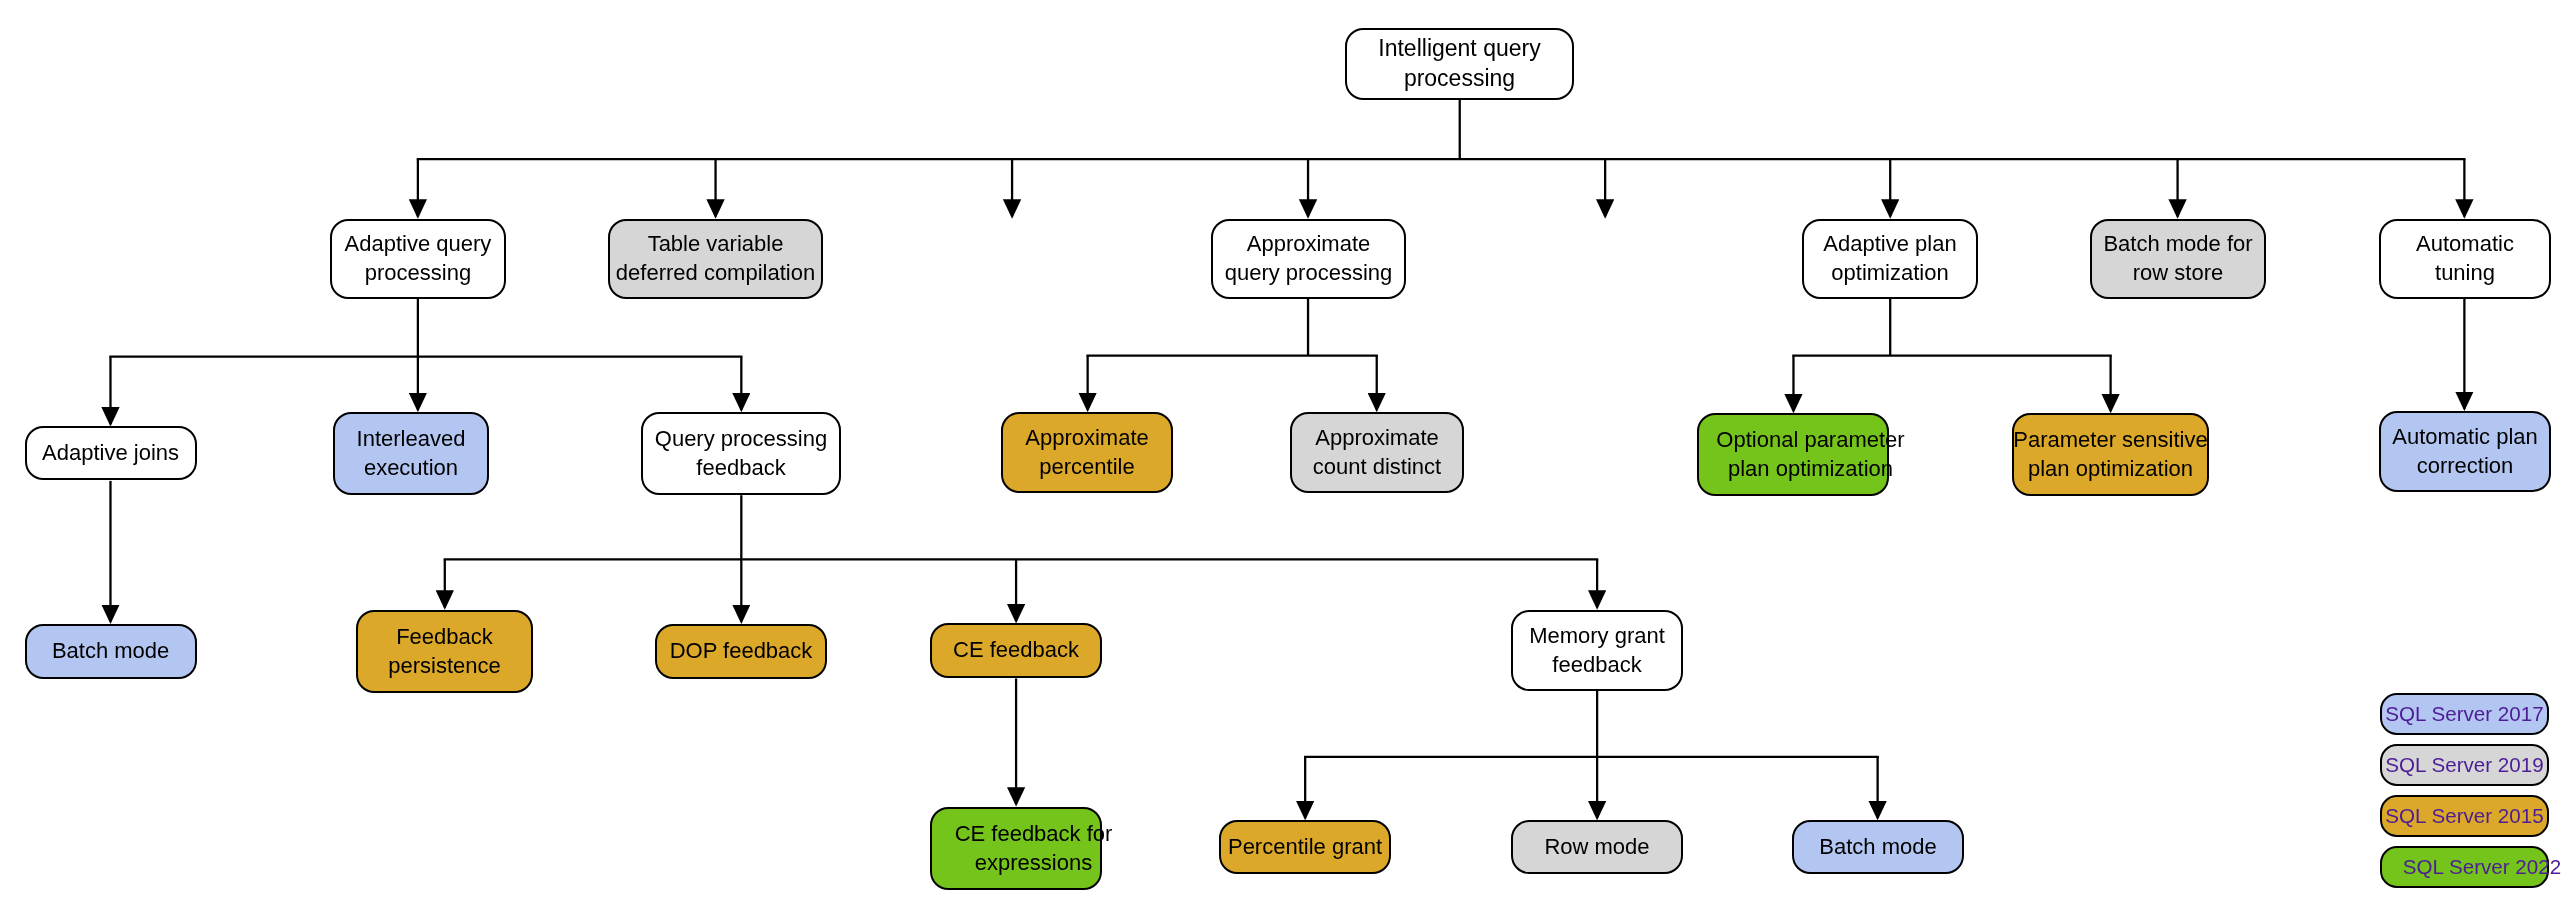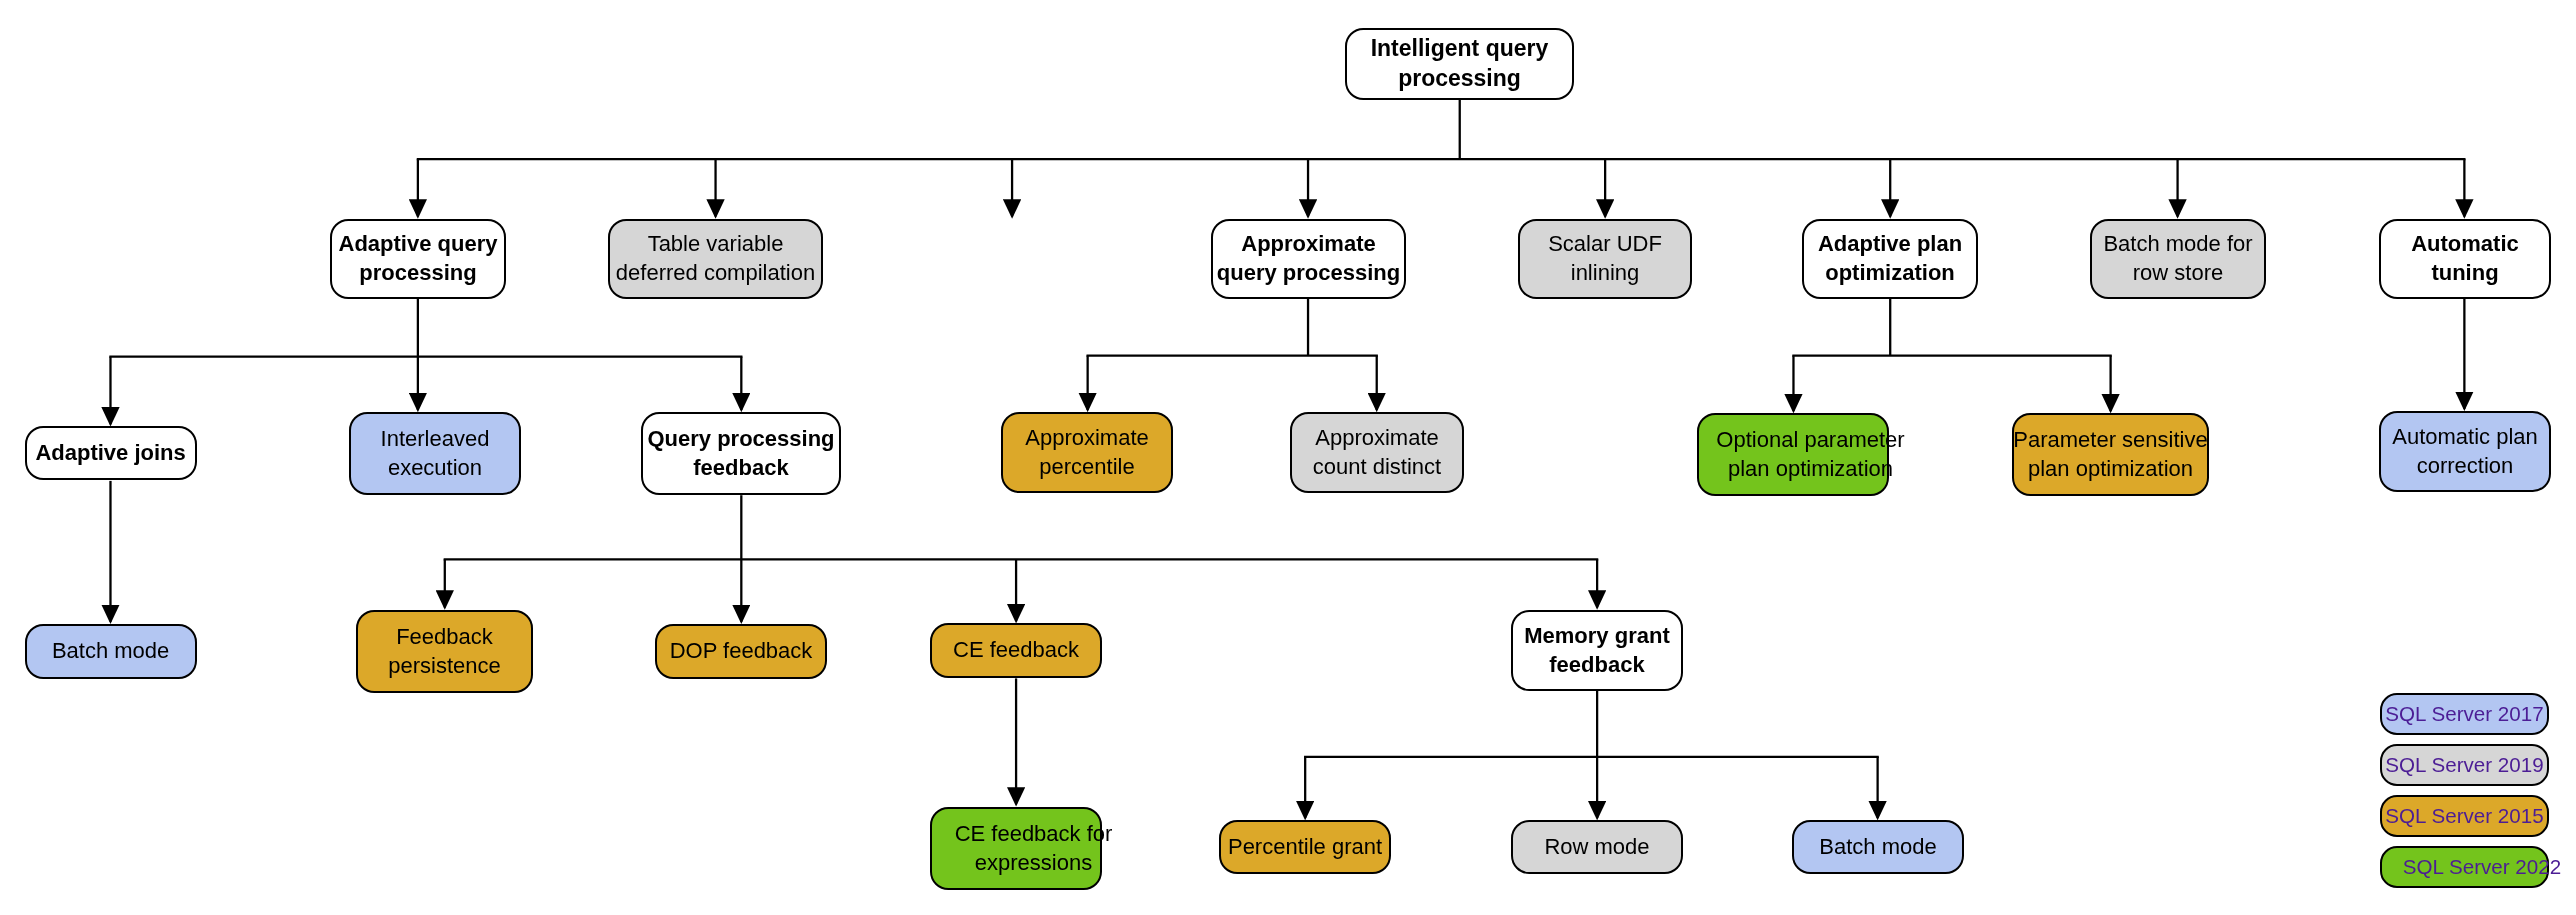--- a/index.html
+++ b/index.html
@@ -16,21 +16,21 @@
     display:flex;align-items:center;justify-content:center;
     text-align:center;
     border:2.3px solid #000000;
     border-radius:18.3px;
     background:#ffffff;
     color:#000000;
     font-size:22px;line-height:1.3;
     white-space:pre;
     box-sizing:border-box;
   }
-  .bold{font-weight:bold;}
+  .bold{font-weight:normal;}
   .root{font-size:23px;}
   .fill-gray{background:#D6D6D6;}
   .fill-blue{background:#B3C6F2;}
   .fill-gold{background:#DCA829;}
   .fill-green{background:#74C41C;padding-left:35px;}
   .legend-item{
     position:absolute;
     display:flex;align-items:center;justify-content:center;
     text-align:center;
     border:2.3px solid #000000;
@@ -101,31 +101,29 @@
 
   <div class="node bold root" style="left:1345px;top:27.5px;width:229px;height:72px">Intelligent query
 processing</div>
 
   <div class="node bold" style="left:330px;top:219px;width:176px;height:80px">Adaptive query
 processing</div>
   <div class="node fill-gray" style="left:608px;top:219px;width:215px;height:80px">Table variable
 deferred compilation</div>
   <div class="node bold" style="left:1211px;top:219px;width:195px;height:80px">Approximate
 query processing</div>
-  <div class="node fill-gray" style="left:1518px;top:219px;width:174px;height:80px">Scalar UDF
-inlining</div>
   <div class="node bold" style="left:1802px;top:219px;width:176px;height:80px">Adaptive plan
 optimization</div>
   <div class="node fill-gray" style="left:2090px;top:219px;width:176px;height:80px">Batch mode for
 row store</div>
   <div class="node bold" style="left:2379px;top:219px;width:172px;height:80px">Automatic
 tuning</div>
 
   <div class="node bold" style="left:24.6px;top:426px;width:172px;height:54px">Adaptive joins</div>
-  <div class="node fill-blue" style="left:349px;top:412px;width:172px;height:83px">Interleaved
+  <div class="node fill-blue" style="left:333px;top:412px;width:156px;height:83px">Interleaved
 execution</div>
   <div class="node bold" style="left:641px;top:412px;width:200px;height:83px">Query processing
 feedback</div>
   <div class="node fill-gold" style="left:1001px;top:412px;width:172px;height:81px">Approximate
 percentile</div>
   <div class="node fill-gray" style="left:1290px;top:412px;width:174px;height:81px">Approximate
 count distinct</div>
   <div class="node fill-green" style="left:1697px;top:413px;width:192px;height:83px">Optional parameter
 plan optimization</div>
   <div class="node fill-gold" style="left:2012px;top:413px;width:197px;height:83px">Parameter sensitive

